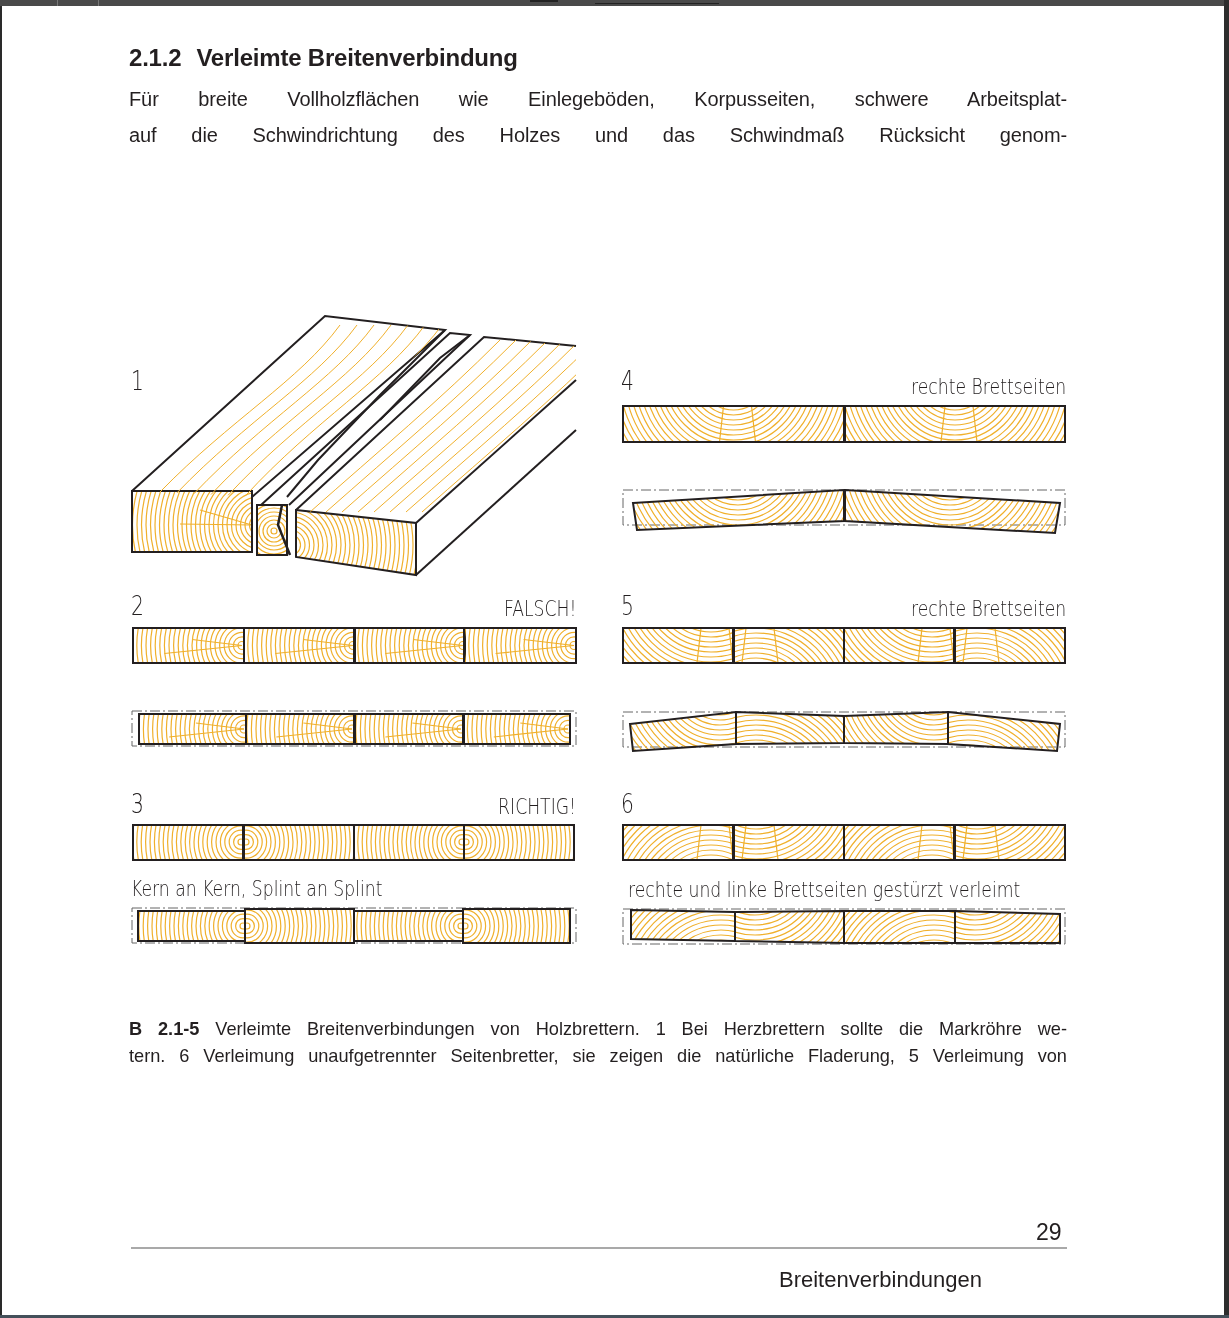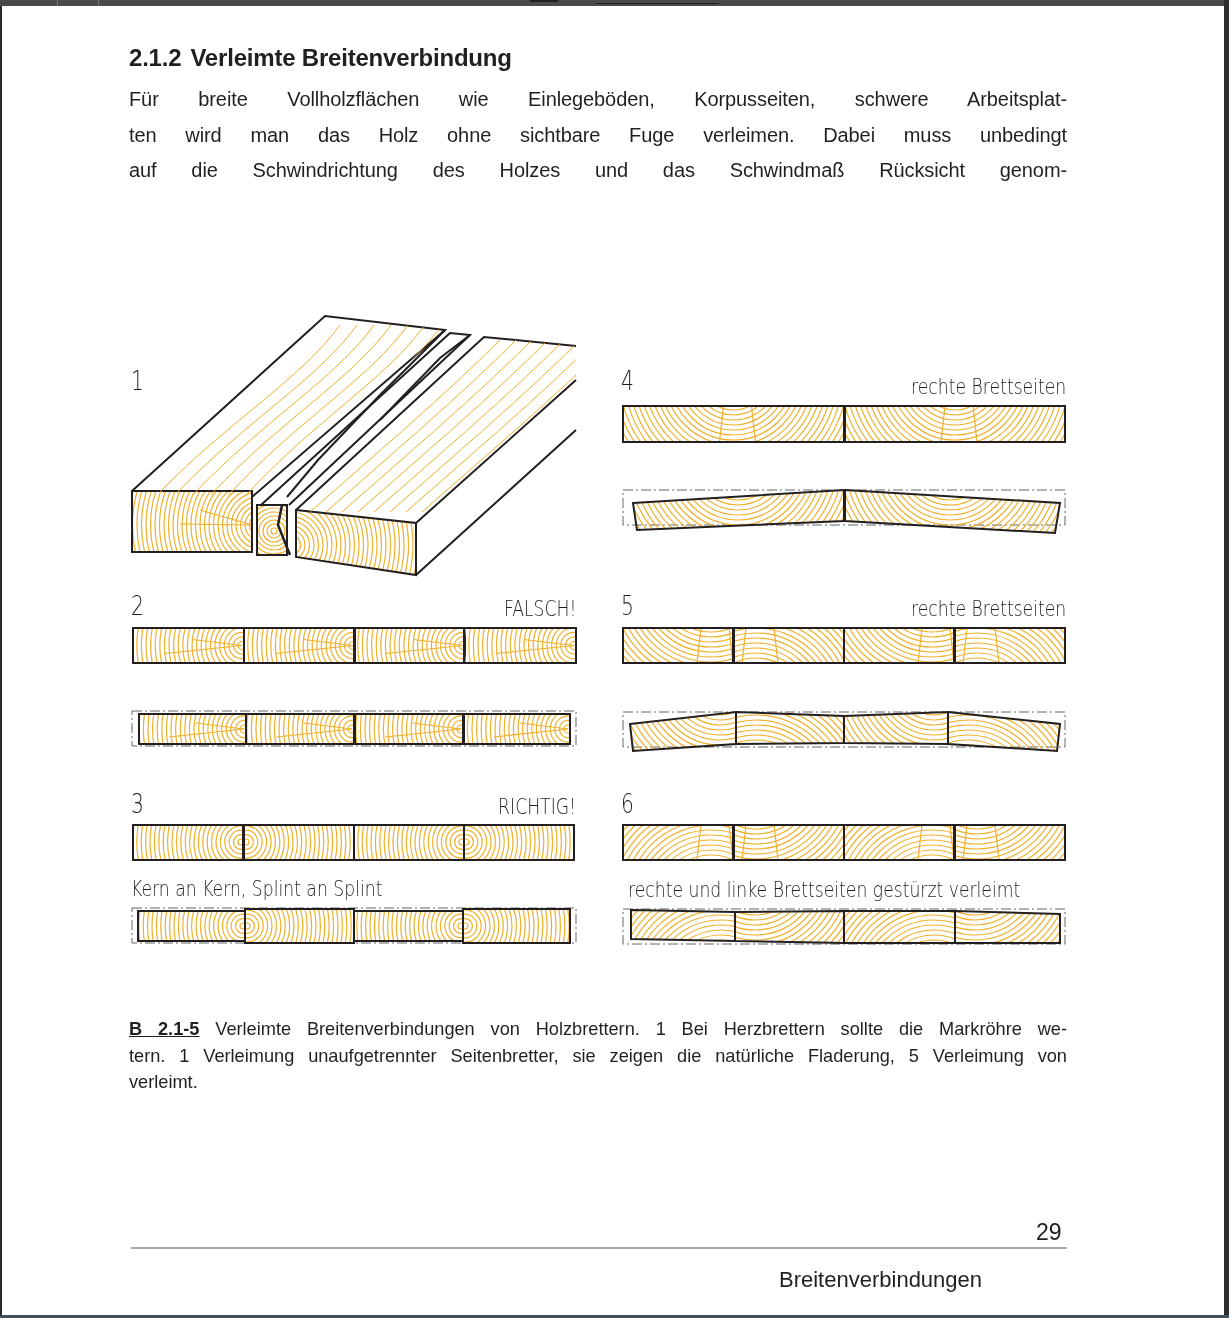--- a/index.html
+++ b/index.html
@@ -17,21 +17,21 @@
     background: #ffffff;
   }
   .rightedge { position: absolute; left: 1224px; top: 0; width: 5px; height: 1318px; background: #2d2d2d; }
   .bottomedge { position: absolute; left: 0; top: 1315px; width: 1229px; height: 3px; background: #44505a; }
   .leftedge { position: absolute; left: 0; top: 6px; width: 2px; height: 1309px; background: #2a2a2a; }
 
   .heading {
     position: absolute; left: 129px; top: 44px;
     font-size: 24px; font-weight: bold; color: #231f20; letter-spacing: -0.2px;
   }
-  .heading .num { margin-right: 9px; }
+  .heading .num { margin-right: 15px; }
   .intro {
     position: absolute; left: 129px; top: 82px; width: 938px;
     font-size: 20px; line-height: 35.5px; color: #231f20;
     text-align: justify; letter-spacing: -0.1px;
   }
   .intro span { display: block; text-align-last: justify; white-space: nowrap; }
   .intro span.last { text-align-last: left; }
 
   .figure { position: absolute; left: 0; top: 0; width: 1229px; height: 1000px; pointer-events: none; }
   .figure svg { position: absolute; left: 0; top: 0; }
@@ -44,21 +44,21 @@
     color: #231f20; font-size: 21px; white-space: nowrap; transform: scaleX(0.82); transform-origin: right top;
   }
   .fig-note.left { transform-origin: left top; }
 
   .caption {
     position: absolute; left: 129px; top: 1016px; width: 938px;
     font-size: 18.2px; line-height: 26.6px; color: #231f20;
   }
   .caption span.line { display: block; white-space: nowrap; text-align: justify; text-align-last: justify; }
   .caption span.line.last { text-align-last: left; }
-  .caption b { font-weight: bold; text-decoration: underline; }
+  .caption b { font-weight: bold; }
 
   .footer-rule { position: absolute; left: 131px; top: 1247px; width: 936px; height: 2px; background: #a9a9a9; }
   .footer-title { position: absolute; left: 779px; top: 1267px; font-size: 22px; color: #231f20; }
   .footer-page { position: absolute; left: 1036px; top: 1219px; font-size: 23px; color: #231f20; }
 </style>
 </head>
 <body>
 
 <div class="topbar">
   <div class="tick1"></div>
@@ -68,21 +68,20 @@
 <div class="leftedge"></div>
 
 <div class="page"></div>
 
 <div class="heading">
   <span class="num">2.1.2</span><span>Verleimte Breitenverbindung</span>
 </div>
 
 <div class="intro">
   <span>Für breite Vollholzflächen wie Einlegeböden, Korpusseiten, schwere Arbeitsplat-</span>
-  <span>ten wird man das Holz ohne sichtbare Fuge verleimen. Dabei muss unbedingt</span>
   <span>auf die Schwindrichtung des Holzes und das Schwindmaß Rücksicht genom-</span>
 </div>
 
 <div class="figure">
   <svg id="fig-svg" width="1229" height="1000" viewBox="0 0 1229 1000">
       <g>
         <g clip-path="url(#c0)">
           <circle cx="260" cy="525" r="6" fill="none" stroke="#f0b02c" stroke-width="1.2"></circle>
           <circle cx="260" cy="525" r="10.5" fill="none" stroke="#f0b02c" stroke-width="1.2"></circle>
           <circle cx="260" cy="525" r="15" fill="none" stroke="#f0b02c" stroke-width="1.2"></circle>
@@ -1688,22 +1687,21 @@
   <div class="fig-note" style="right:653px;top:597px;">FALSCH!</div>
   <div class="fig-note" style="right:653px;top:795px;">RICHTIG!</div>
   <div class="fig-note left" style="left:131px;top:877px;">Kern an Kern, Splint an Splint</div>
   <div class="fig-note" style="right:163px;top:375px;">rechte Brettseiten</div>
   <div class="fig-note" style="right:163px;top:597px;">rechte Brettseiten</div>
   <div class="fig-note left" style="left:628px;top:878px;">rechte und linke Brettseiten gestürzt verleimt</div>
 </div>
 
 <div class="caption">
   <span class="line"><b>B 2.1-5</b>&nbsp;<span>Verleimte Breitenverbindungen von Holzbrettern. 1 Bei Herzbrettern sollte die Markröhre we-</span></span>
-  <span class="line">tern. 1 Verleimung unaufgetrennter Seitenbretter, sie zeigen die natürliche Fladerung, 5 Verleimung von</span>
-  <span class="line last">verleimt.</span>
+  <span class="line">tern. 6 Verleimung unaufgetrennter Seitenbretter, sie zeigen die natürliche Fladerung, 5 Verleimung von</span>
 </div>
 
 <div class="footer-rule"></div>
 <div class="footer-title">Breitenverbindungen</div>
 <div class="footer-page">29</div>
 
 <div class="rightedge"></div>
 <div class="bottomedge"></div>
 
 </body></html>

